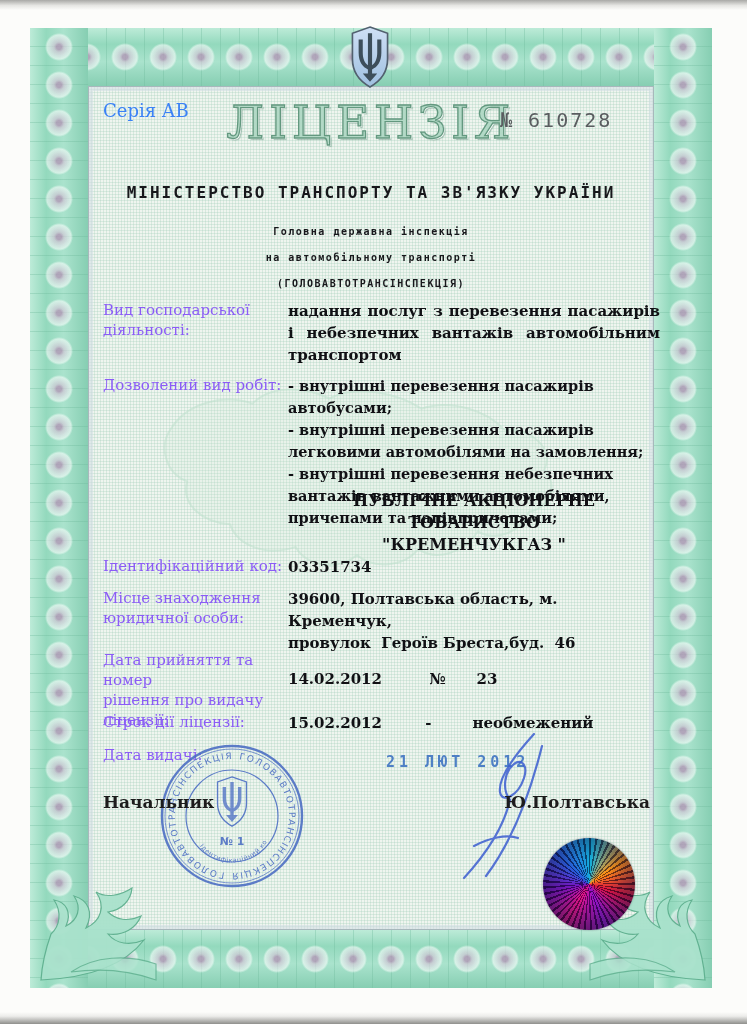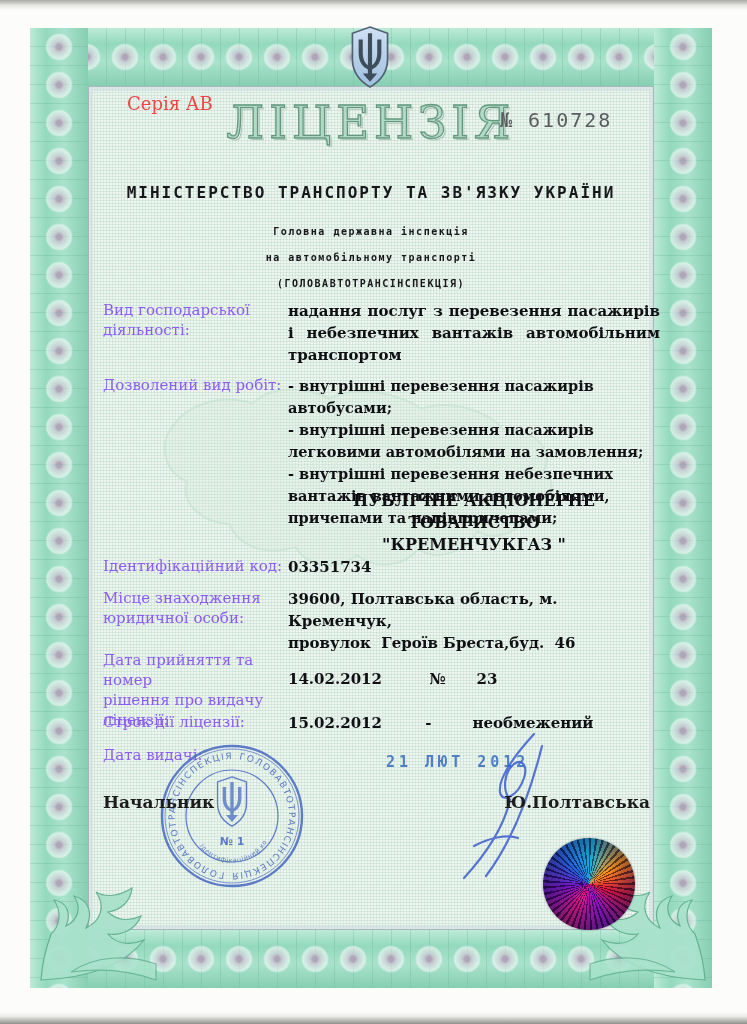--- a/index.html
+++ b/index.html
@@ -40,21 +40,21 @@
       repeating-linear-gradient(0deg, rgba(160,205,184,0.30) 0 1px, rgba(0,0,0,0) 1px 3px),
       repeating-linear-gradient(90deg, rgba(160,205,184,0.30) 0 1px, rgba(0,0,0,0) 1px 3px);
     box-shadow: inset 0 0 0 1px #a8b8bc, inset 0 0 0 5px rgba(210,220,228,0.55);
   }
 
   .abs{position:absolute;}
   .lbl{font-size:15px;line-height:20px;color:#8b5cf6;}
   .val{font-weight:bold;font-size:15px;line-height:22px;color:#101014;}
   .pre{white-space:pre;}
 
-  .series{left:103px;top:93px;font-size:18px;color:#ef4444;margin-left:24px;}
+  .series{left:103px;top:100px;font-size:18px;color:#3b82f6;}
   .title{left:88px;top:96px;width:566px;text-align:center;
     font-size:45px;font-weight:normal;letter-spacing:5px;
     color:#b2d9c6;-webkit-text-stroke:1.3px #63987f;
     text-shadow:1px 1px 0 #ffffff,2px 2px 1px rgba(90,140,120,0.45);}
   .number{left:500px;top:108px;width:190px;font-size:20px;letter-spacing:2px;
     color:#5a5d60;font-family:"DejaVu Sans Mono",monospace;}
 
   .ministry{left:88px;top:183px;width:566px;text-align:center;
     font-family:"DejaVu Sans Mono",monospace;font-weight:bold;font-size:16px;letter-spacing:2px;color:#17171b;}
   .authority{left:88px;top:219px;width:566px;text-align:center;

